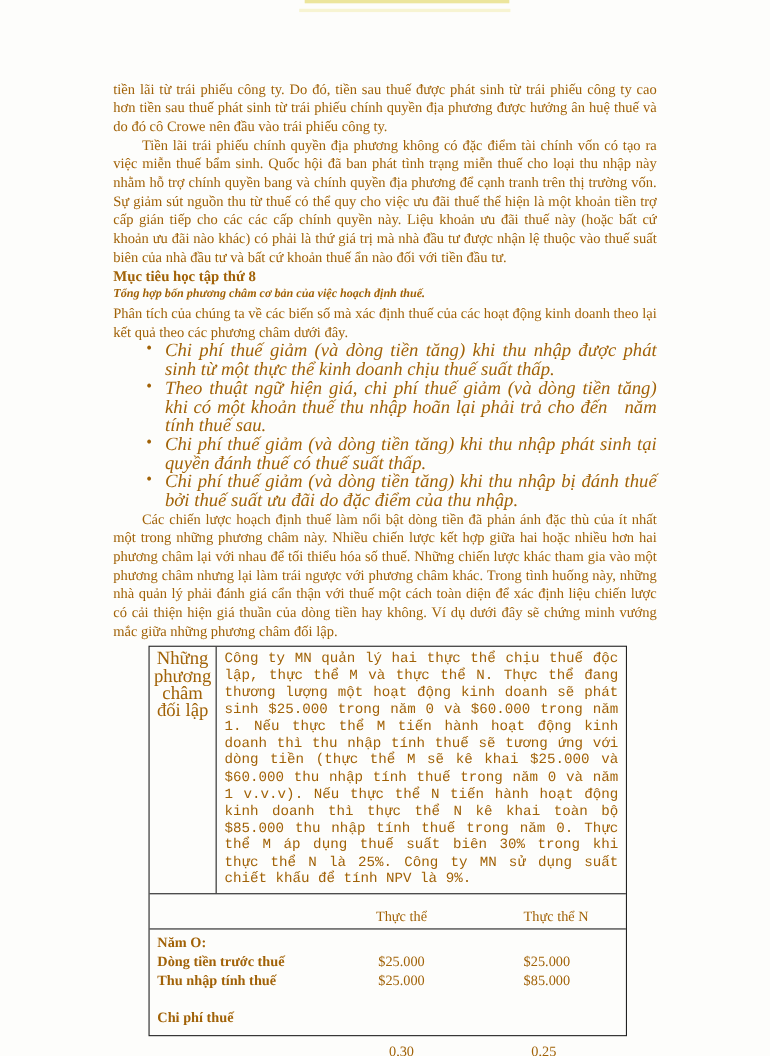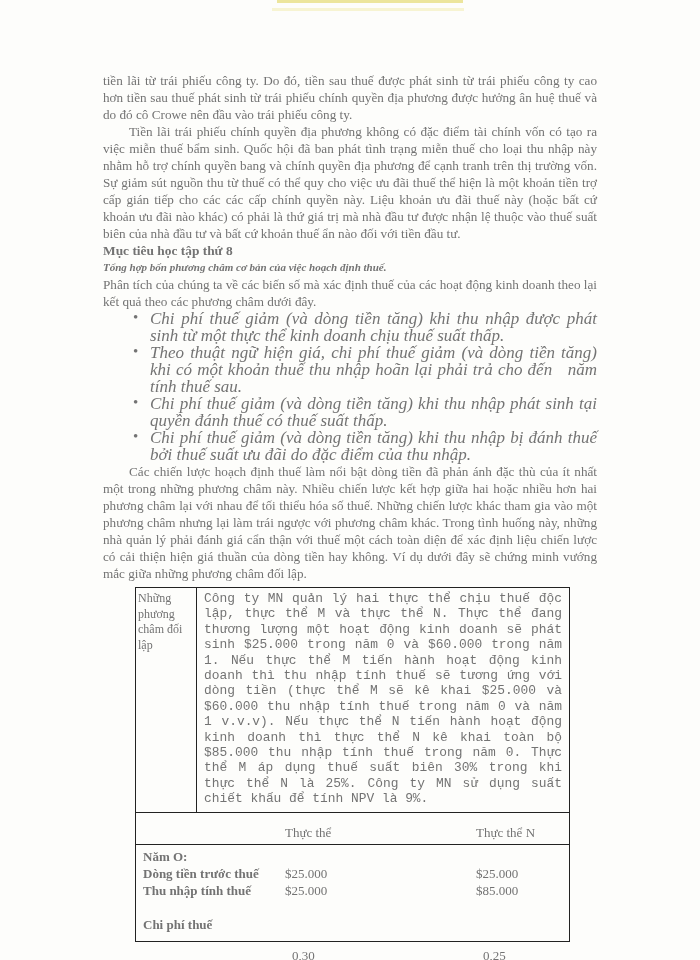--- a/index.html
+++ b/index.html
@@ -3,21 +3,21 @@
 <meta charset="utf-8">
 <style>
   html,body { margin:0; padding:0; background:#e8e8e8; }
   .page {
     position:relative;
     width:700px; height:960px;
     margin:0 auto;
     background:#fdfdfb;
     overflow:hidden;
     font-family:"Liberation Serif", serif;
-    color:#737373;
+    color:#a16207;
   }
   .hl { position:absolute; }
   .hl1 { left:277px; top:0; width:186px; height:3px; background:#ece59c; }
   .hl2 { left:272px; top:8px; width:192px; height:3px; background:#f7f4d2; }
 
   .content { position:absolute; left:103px; top:72px; width:494px; }
 
   p.body { margin:0; font-size:13.2px; line-height:17px; text-align:justify; }
   .indent { text-indent:26px; }
 
@@ -27,28 +27,28 @@
 
   ul.bullets { margin:0; padding:0; list-style:none; }
   li.bullet { position:relative; margin-left:28px; padding-left:19px;
               font-style:italic; font-size:17px; line-height:17px; text-align:justify; }
   li.bullet::before { content:"\2022"; position:absolute; left:2px; top:-1px;
                       font-style:normal; font-size:15px; }
 
   .case-table { margin:5px 0 0 32px; width:433px; border:1.6px solid #222; background:#fdfdfb; }
   .case-top { display:flex; border-bottom:1.6px solid #222; }
   .case-side { width:56px; flex:0 0 56px; border-right:1.6px solid #222;
-               text-align:left; padding:3px 2px 4px; font-size:12px; line-height:15.6px; }
+               text-align:center; padding:3px 2px 4px; font-size:17px; line-height:15.6px; }
   .case-desc { flex:1; padding:3px 7px 5px; font-size:12.9px; line-height:15.4px; text-align:justify;font-family:Liberation Mono, monospace; }
 
   .fin { position:relative; padding:11px 0 8px; font-size:13px; line-height:17px; }
   .fin-row { position:relative; height:17px; }
   .fin-header { height:20px; border-bottom:1.5px solid #222; margin-bottom:3px; }
   .lbl { position:absolute; left:7px; top:0; white-space:nowrap;font-weight:bold; }
-  .col-m { position:absolute; left:149px; width:160px; top:0; }
+  .col-m { position:absolute; left:149px; width:160px; top:0; text-align:center; }
   .col-n { position:absolute; left:340px; width:112px; top:0; text-align:left; }
   .uval { display:inline-block; border-bottom:1.4px solid #111; padding:0 7px 1px;margin-top:48px; }
 </style>
 </head>
 <body>
 
 <div class="page">
   <div class="hl hl1"></div>
   <div class="hl hl2"></div>
 

